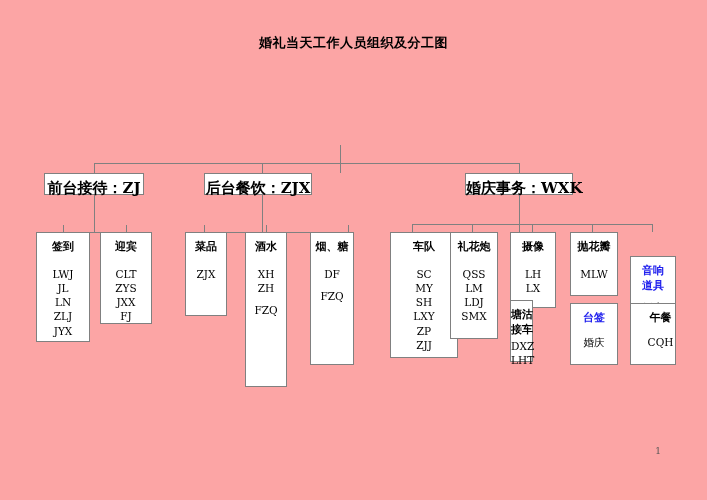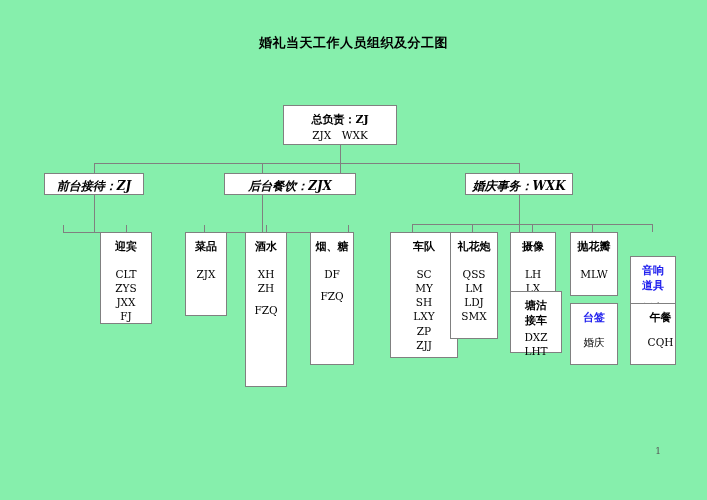--- a/index.html
+++ b/index.html
@@ -11,21 +11,21 @@
     width: 707px;
     height: 500px;
     font-family: "DejaVu Sans", "Liberation Sans", sans-serif;
     color: #000000;
     overflow: hidden;
   }
   #page {
     position: relative;
     width: 707px;
     height: 500px;
-    background: #86efac;
+    background: #fca5a5;
   }
 
   
   .chart-title {
     position: absolute;
     left: 0;
     top: 34px;
     width: 707px;
     text-align: center;
     font-family: "DejaVu Serif", "Liberation Serif", serif;
@@ -61,21 +61,21 @@
   }
   .node .sp { display: block; height: 8px; }
 
   
   .box-root {
     padding-top: 7px;
   }
   .box-l2 {
     padding-top: 4px;
   }
-  .box-l2 .hd { font-size: 12px; font-style: italic; }
+  .box-l2 .hd { font-size: 15px; }
 
   
   .box-leaf {
     padding-top: 7px;
   }
   .box-leaf .roster {
     margin-top: 12px;
     display: block;
   }
   .box-leaf.tight .roster { margin-top: 7px; }
@@ -102,48 +102,54 @@
     color: #555555;
   }
 </style>
 </head>
 <body>
 
 <div id="page">
 
   <div class="chart-title">婚礼当天工作人员组织及分工图</div>
 
-  <div class="node box-root" style="left:283px; top:105px; width:114px; height:40px;">
-    <span class="hd">总负责：ZJ</span>
-    <span class="ln">ZJX　WXK</span>
-  </div>
 
   <div class="vline" style="left:340px; top:145px; height:28px;"></div>
 
   <div class="hline" style="left:94px; top:163px; width:425px;"></div>
 
   <div class="vline" style="left:94px; top:163px; height:10px;"></div>
   <div class="vline" style="left:262px; top:163px; height:10px;"></div>
   <div class="vline" style="left:519px; top:163px; height:10px;"></div>
 
   <div class="node box-l2" style="left:44px; top:173px; width:100px; height:22px;">
     <span class="hd">前台接待：ZJ</span>
   </div>
-  <div class="node box-l2" style="left:224px; top:173px; width:132px; height:22px;">
+  <div class="node box-l2" style="left:204px; top:173px; width:108px; height:22px;">
     <span class="hd">后台餐饮：ZJX</span>
   </div>
   <div class="node box-l2" style="left:465px; top:173px; width:108px; height:22px;">
     <span class="hd">婚庆事务：WXK</span>
   </div>
 
   <div class="vline" style="left:94px; top:195px; height:37px;"></div>
   <div class="hline" style="left:63px; top:232px; width:63px;"></div>
   <div class="vline" style="left:63px; top:225px; height:7px;"></div>
   <div class="vline" style="left:126px; top:225px; height:7px;"></div>
 
+  <div class="node box-leaf" style="left:36px; top:232px; width:54px; height:110px;">
+    <span class="hd">签到</span>
+    <span class="roster">
+      <span class="ln">LWJ</span>
+      <span class="ln">JL</span>
+      <span class="ln">LN</span>
+      <span class="ln">ZLJ</span>
+      <span class="ln">JYX</span>
+    </span>
+  </div>
 
   <div class="node box-leaf" style="left:100px; top:232px; width:52px; height:92px;">
     <span class="hd">迎宾</span>
     <span class="roster">
       <span class="ln">CLT</span>
       <span class="ln">ZYS</span>
       <span class="ln">JXX</span>
       <span class="ln">FJ</span>
     </span>
   </div>
@@ -211,21 +217,21 @@
   </div>
 
   <div class="node box-leaf" style="left:510px; top:232px; width:46px; height:76px;">
     <span class="hd">摄像</span>
     <span class="roster">
       <span class="ln">LH</span>
       <span class="ln">LX</span>
     </span>
   </div>
 
-  <div class="node box-leaf tight" style="left:510px; top:291px; width:52px; height:62px;">
+  <div class="node box-leaf tight" style="left:510px; top:300px; width:23px; height:62px;">
     <span class="hd">塘沽</span>
     <span class="hd">接车</span>
     <span class="roster" style="margin-top:1px;">
       <span class="ln">DXZ</span>
       <span class="ln">LHT</span>
     </span>
   </div>
 
   <div class="node box-leaf" style="left:570px; top:232px; width:48px; height:64px;">
     <span class="hd">抛花瓣</span>

